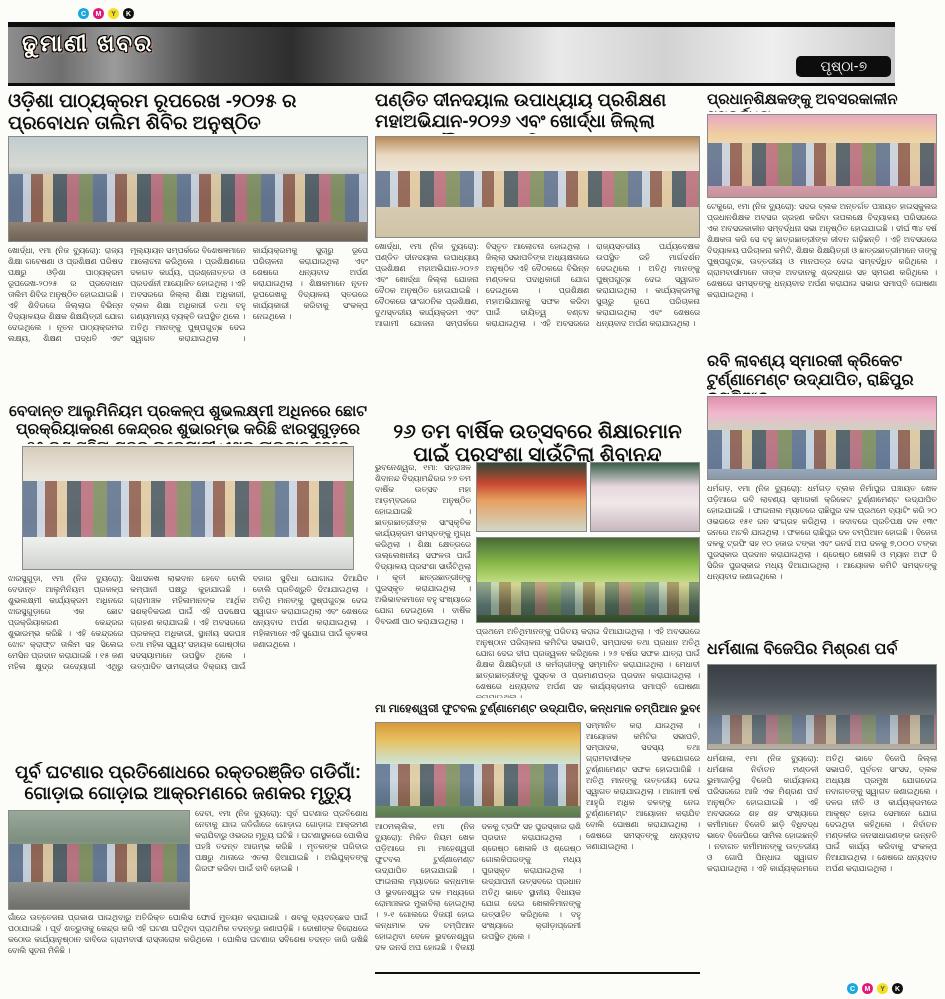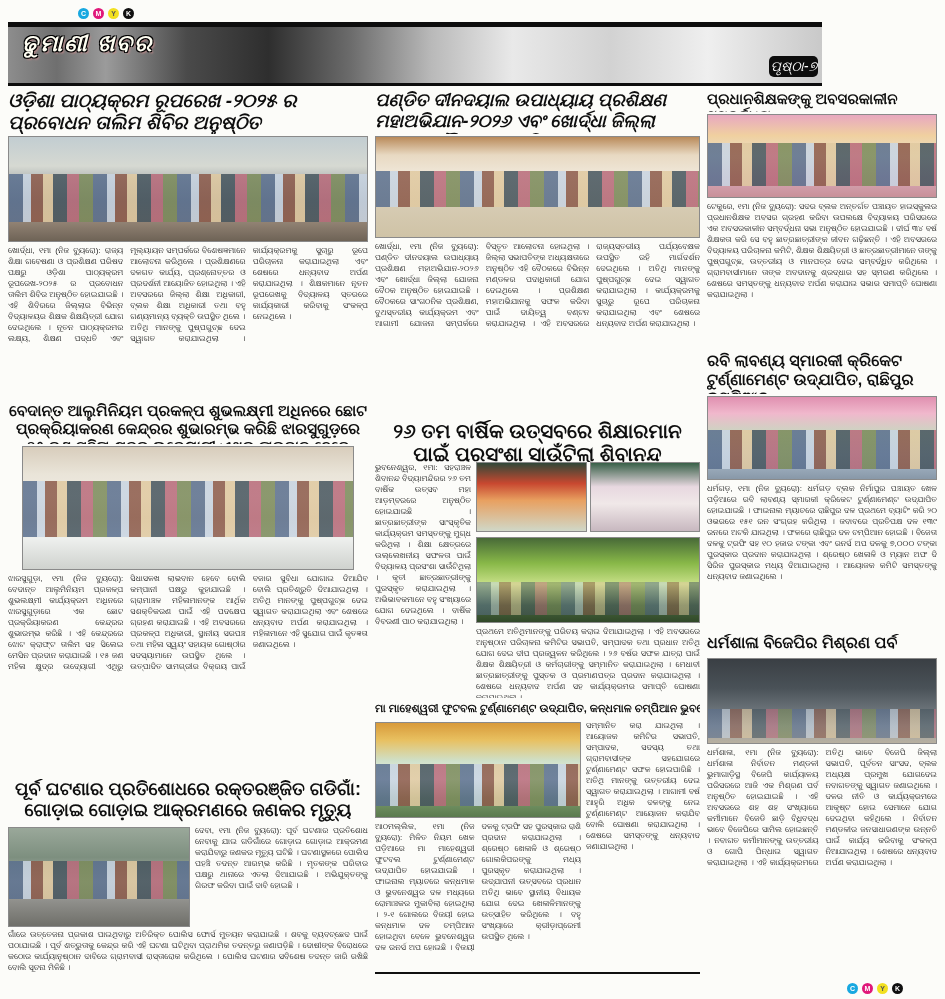--- a/index.html
+++ b/index.html
@@ -3,41 +3,41 @@
 <meta charset="utf-8">
 <style>
   html,body{margin:0;padding:0;background:#e9e9e9;}
   .page{position:relative;width:945px;height:999px;background:#fcfcf9;overflow:hidden;
         font-family:"Liberation Sans",sans-serif;color:#141414;}
   
   .cmyk{position:absolute;display:flex;gap:4px;}
   .cmyk .dot{width:11px;height:11px;border-radius:50%;color:#fff;font-size:7px;font-weight:bold;
              display:flex;align-items:center;justify-content:center;}
   
-  .mast{position:absolute;left:8px;top:22px;width:814px;height:64px;box-sizing:border-box;
+  .mast{position:absolute;left:8px;top:22px;width:887px;height:64px;box-sizing:border-box;
         border-top:5px solid #0d0d0d;border-bottom:3px solid #0d0d0d;
         background:
-          linear-gradient(90deg,#8d8d8d 0%,#6f6f6f 6%,#9b9b9b 12%,#4a4a4a 22%,#2e2e2e 32%,#6b6b6b 42%,#b9b9b9 52%,#e9e9e9 62%,#d2d2d2 74%,#efefef 86%,#c9c9c9 100%); font-style: italic;}
+          linear-gradient(90deg,#8d8d8d 0%,#6f6f6f 6%,#9b9b9b 12%,#4a4a4a 22%,#2e2e2e 32%,#6b6b6b 42%,#b9b9b9 52%,#e9e9e9 62%,#d2d2d2 74%,#efefef 86%,#c9c9c9 100%);}
   .mast-logo{position:absolute;left:14px;top:3px;font-size:23px;font-weight:bold;color:#fffef2;
              letter-spacing:2px;text-shadow:1px 1px 0 #000,-1px -1px 0 #000,1px -1px 0 #000,-1px 1px 0 #000,2px 2px 2px #b88;}
   .mast-date{position:absolute;left:12px;bottom:3px;width:300px;height:22px;background:#0b0b0b;
              color:#f5f5f5;font-size:14px;display:flex;align-items:center;justify-content:center;
              border:1px solid #555;border-radius:2px;}
   .mast-title{position:absolute;left:462px;top:4px;font-size:43px;font-weight:bold;color:#101010;
               letter-spacing:4px;text-shadow:1px 1px 0 #fff,-1px -1px 0 #fff,2px 2px 1px #888;}
   .mast-pageno{position:absolute;right:4px;bottom:6px;background:#0d0d0d;color:#fdfdfd;font-size:14px;
-               padding:2px 1px;border-radius:5px;}
+               padding:2px 24px;border-radius:5px;}
   
   .content{position:absolute;left:8px;top:90px;width:929px;height:900px;display:flex;gap:7px;}
   .colA{width:360px;flex:none;}
   .colB{width:325px;flex:none;}
   .colC{flex:1;min-width:0;}
   
   .hl{font-weight:bold;color:#0e0e0e;line-height:1.16;overflow:hidden;}
-  .hl-19{font-size:19px;font-style:italic;}
+  .hl-19{font-size:19px;}
   .hl-16{font-size:15.5px;text-align:center;}
   .hl-15{font-size:15px;}
   .hl-11{font-size:11px;text-align:center;white-space:nowrap;}
   .hl-20c{font-size:20px;text-align:center;}
   
   .photo{position:relative;width:100%;box-sizing:border-box;border:1px solid #8a8a8a;overflow:hidden;margin:2px 0 3px 0;}
   .people{position:absolute;left:0;right:0;height:46%;bottom:18%;opacity:.85;
           background:repeating-linear-gradient(90deg,#5a6f8e 0 14px,#c8d4e2 14px 22px,#8c5a4a 22px 34px,#e0c9a0 34px 44px,#46555e 44px 58px,#b86a7a 58px 70px,#7a8a5a 70px 84px);}
   .ph-a1{background:linear-gradient(180deg,#c2cdd1 0%,#d6d9d2 28%,#a8adae 45%,#87898b 62%,#99897a 78%,#6e6356 100%);}
   .ph-a2{background:linear-gradient(180deg,#d8cdbc 0%,#e9e4d8 22%,#f1ece2 40%,#ded4c4 58%,#eef0ee 75%,#cfd2ce 100%);}
@@ -83,26 +83,26 @@
         <div class="people"></div>
       </div>
       <div class="body cols3" style="height:154px">ଖୋର୍ଦ୍ଧା, ୧ମା (ନିଜ ବ୍ୟୁରୋ): ରାଜ୍ୟ ଶିକ୍ଷା ଗବେଷଣା ଓ ପ୍ରଶିକ୍ଷଣ ପରିଷଦ ପକ୍ଷରୁ ଓଡ଼ିଶା ପାଠ୍ୟକ୍ରମ ରୂପରେଖ-୨୦୨୫ ର ପ୍ରବୋଧନ ତାଲିମ ଶିବିର ଅନୁଷ୍ଠିତ ହୋଇଯାଇଛି । ଏହି ଶିବିରରେ ଜିଲ୍ଲାର ବିଭିନ୍ନ ବିଦ୍ୟାଳୟର ଶିକ୍ଷକ ଶିକ୍ଷୟିତ୍ରୀ ଯୋଗ ଦେଇଥିଲେ । ନୂତନ ପାଠ୍ୟକ୍ରମର ଲକ୍ଷ୍ୟ, ଶିକ୍ଷଣ ପଦ୍ଧତି ଏବଂ ମୂଲ୍ୟାୟନ ସମ୍ପର୍କରେ ବିଶେଷଜ୍ଞମାନେ ଆଲୋଚନା କରିଥିଲେ । ପ୍ରଶିକ୍ଷଣରେ ଦଳଗତ କାର୍ଯ୍ୟ, ପ୍ରଶ୍ନୋତ୍ତର ଓ ପ୍ରଦର୍ଶନୀ ଆୟୋଜିତ ହୋଇଥିଲା । ଏହି ଅବସରରେ ଜିଲ୍ଲା ଶିକ୍ଷା ଅଧିକାରୀ, ବ୍ଲକ ଶିକ୍ଷା ଅଧିକାରୀ ତଥା ବହୁ ଗଣ୍ୟମାନ୍ୟ ବ୍ୟକ୍ତି ଉପସ୍ଥିତ ଥିଲେ । ଅତିଥି ମାନଙ୍କୁ ପୁଷ୍ପଗୁଚ୍ଛ ଦେଇ ସ୍ୱାଗତ କରାଯାଇଥିଲା । କାର୍ଯ୍ୟକ୍ରମକୁ ସୁଚାରୁ ରୂପେ ପରିଚାଳନା କରାଯାଇଥିଲା ଏବଂ ଶେଷରେ ଧନ୍ୟବାଦ ଅର୍ପଣ କରାଯାଇଥିଲା । ଶିକ୍ଷକମାନେ ନୂତନ ରୂପରେଖକୁ ବିଦ୍ୟାଳୟ ସ୍ତରରେ କାର୍ଯ୍ୟକାରୀ କରିବାକୁ ସଂକଳ୍ପ ନେଇଥିଲେ ।</div>
 
       <div class="hl hl-16" style="height:42px;margin-top:3px">ବେଦାନ୍ତ ଆଲୁମିନିୟମ ପ୍ରକଳ୍ପ ଶୁଭଲକ୍ଷ୍ମୀ ଅଧିନରେ ଛୋଟ ପ୍ରକ୍ରିୟାକରଣ କେନ୍ଦ୍ରର ଶୁଭାରମ୍ଭ କରିଛି ଝାରସୁଗୁଡ଼ରେ ୧୫ ଜଣ ମହିଳା କ୍ଷୁଦ୍ର ଉଦ୍ୟୋଗୀ ଏଥିରୁ ଲାଭବାନ ହେବେ</div>
       <div class="photo ph-a2" style="height:124px;width:92%;margin-left:4%">
         <div class="people" style="bottom:26%"></div>
       </div>
       <div class="body cols3" style="height:186px">ଝାରସୁଗୁଡ଼ା, ୧ମା (ନିଜ ବ୍ୟୁରୋ): ବେଦାନ୍ତ ଆଲୁମିନିୟମ ପ୍ରକଳ୍ପ ଶୁଭଲକ୍ଷ୍ମୀ କାର୍ଯ୍ୟକ୍ରମ ଅଧିନରେ ଝାରସୁଗୁଡ଼ାରେ ଏକ ଛୋଟ ପ୍ରକ୍ରିୟାକରଣ କେନ୍ଦ୍ରର ଶୁଭାରମ୍ଭ କରିଛି । ଏହି କେନ୍ଦ୍ରରେ ଝୋଟ କ୍ରାଫ୍ଟ ତାଲିମ ସହ ସିଲେଇ ମେସିନ ପ୍ରଦାନ କରାଯାଇଛି । ୧୫ ଜଣ ମହିଳା କ୍ଷୁଦ୍ର ଉଦ୍ୟୋଗୀ ଏଥିରୁ ସିଧାସଳଖ ଲାଭବାନ ହେବେ ବୋଲି କମ୍ପାନୀ ପକ୍ଷରୁ କୁହାଯାଇଛି । ଗ୍ରାମାଞ୍ଚଳ ମହିଳାମାନଙ୍କ ଆର୍ଥିକ ସଶକ୍ତିକରଣ ପାଇଁ ଏହି ପଦକ୍ଷେପ ଗ୍ରହଣ କରାଯାଇଛି । ଏହି ଅବସରରେ ପ୍ରକଳ୍ପ ଅଧିକାରୀ, ସ୍ଥାନୀୟ ସରପଞ୍ଚ ତଥା ମହିଳା ସ୍ୱୟଂ ସହାୟକ ଗୋଷ୍ଠୀର ସଦସ୍ୟାମାନେ ଉପସ୍ଥିତ ଥିଲେ । ଉତ୍ପାଦିତ ସାମଗ୍ରୀର ବିକ୍ରୟ ପାଇଁ ବଜାର ସୁବିଧା ଯୋଗାଇ ଦିଆଯିବ ବୋଲି ପ୍ରତିଶ୍ରୁତି ଦିଆଯାଇଥିଲା । ଅତିଥି ମାନଙ୍କୁ ପୁଷ୍ପଗୁଚ୍ଛ ଦେଇ ସ୍ୱାଗତ କରାଯାଇଥିଲା ଏବଂ ଶେଷରେ ଧନ୍ୟବାଦ ଅର୍ପଣ କରାଯାଇଥିଲା । ମହିଳାମାନେ ଏହି ସୁଯୋଗ ପାଇଁ କୃତଜ୍ଞତା ଜଣାଇଥିଲେ ।</div>
 
-      <div class="hl hl-20c" style="height:46px;margin-top:20px;font-size:18px">ପୂର୍ବ ଘଟଣାର ପ୍ରତିଶୋଧରେ ରକ୍ତରଞ୍ଜିତ ଗଡିଗାଁ: ଗୋଡ଼ାଇ ଗୋଡ଼ାଇ ଆକ୍ରମଣରେ ଜଣକର ମୃତ୍ୟୁ</div>
+      <div class="hl hl-20c" style="height:46px;margin-top:3px;font-size:18px">ପୂର୍ବ ଘଟଣାର ପ୍ରତିଶୋଧରେ ରକ୍ତରଞ୍ଜିତ ଗଡିଗାଁ: ଗୋଡ଼ାଇ ଗୋଡ଼ାଇ ଆକ୍ରମଣରେ ଜଣକର ମୃତ୍ୟୁ</div>
       <div class="row" style="height:102px">
         <div class="photo ph-a3" style="width:182px;height:100px;flex:none">
           <div class="people" style="height:38%;bottom:28%"></div>
         </div>
-        <div class="body" style="flex:1;height:100px">ଦେବା, ୧ମା (ନିଜ ବ୍ୟୁରୋ): ପୂର୍ବ ଘଟଣାର ପ୍ରତିଶୋଧ ନେବାକୁ ଯାଇ ଗଡିଗାଁରେ ଗୋଡ଼ାଇ ଗୋଡ଼ାଇ ଆକ୍ରମଣ କରାଯିବାରୁ ଜଣକର ମୃତ୍ୟୁ ଘଟିଛି । ଘଟଣାସ୍ଥଳରେ ପୋଲିସ ପହଞ୍ଚି ତଦନ୍ତ ଆରମ୍ଭ କରିଛି । ମୃତକଙ୍କ ପରିବାର ପକ୍ଷରୁ ଥାନାରେ ଏତଲା ଦିଆଯାଇଛି । ଅଭିଯୁକ୍ତଙ୍କୁ ଗିରଫ କରିବା ପାଇଁ ଦାବି ହୋଇଛି ।</div>
+        <div class="body" style="flex:1;height:100px">ଦେବା, ୧ମା (ନିଜ ବ୍ୟୁରୋ): ପୂର୍ବ ଘଟଣାର ପ୍ରତିଶୋଧ ନେବାକୁ ଯାଇ ଗଡିଗାଁରେ ଗୋଡ଼ାଇ ଗୋଡ଼ାଇ ଆକ୍ରମଣ କରାଯିବାରୁ ଓଭରର ମୃତ୍ୟୁ ଘଟିଛି । ଘଟଣାସ୍ଥଳରେ ପୋଲିସ ପହଞ୍ଚି ତଦନ୍ତ ଆରମ୍ଭ କରିଛି । ମୃତକଙ୍କ ପରିବାର ପକ୍ଷରୁ ଥାନାରେ ଏତଲା ଦିଆଯାଇଛି । ଅଭିଯୁକ୍ତଙ୍କୁ ଗିରଫ କରିବା ପାଇଁ ଦାବି ହୋଇଛି ।</div>
       </div>
       <div class="body" style="height:78px;margin-top:2px">ଗାଁରେ ଉତ୍ତେଜନା ପ୍ରକାଶ ପାଇଥିବାରୁ ଅତିରିକ୍ତ ପୋଲିସ ଫୋର୍ସ ମୁତୟନ କରାଯାଇଛି । ଶବକୁ ବ୍ୟବଚ୍ଛେଦ ପାଇଁ ପଠାଯାଇଛି । ପୂର୍ବ ଶତ୍ରୁତାକୁ କେନ୍ଦ୍ର କରି ଏହି ଘଟଣା ଘଟିଥିବା ପ୍ରାଥମିକ ତଦନ୍ତରୁ ଜଣାପଡ଼ିଛି । ଦୋଷୀଙ୍କ ବିରୋଧରେ କଠୋର କାର୍ଯ୍ୟାନୁଷ୍ଠାନ ଦାବିରେ ଗ୍ରାମବାସୀ ରାସ୍ତାରୋକ କରିଥିଲେ । ପୋଲିସ ଘଟଣାର ସବିଶେଷ ତଦନ୍ତ ଜାରି ରଖିଛି ବୋଲି ସୂଚନା ମିଳିଛି ।</div>
     </div>
 
     <div class="colB">
       <div class="hl hl-19" style="height:44px;font-size:18px">ପଣ୍ଡିତ ଦୀନଦୟାଲ ଉପାଧ୍ୟାୟ ପ୍ରଶିକ୍ଷଣ ମହାଅଭିଯାନ-୨୦୨୬ ଏବଂ ଖୋର୍ଦ୍ଧା ଜିଲ୍ଲା ଯୋଜନା ବୈଠକ ଅନୁଷ୍ଠିତ</div>
       <div class="photo ph-b1" style="height:102px">
         <div class="people" style="height:36%;bottom:30%"></div>
       </div>
       <div class="body cols3" style="height:176px">ଖୋର୍ଦ୍ଧା, ୧ମା (ନିଜ ବ୍ୟୁରୋ): ପଣ୍ଡିତ ଦୀନଦୟାଲ ଉପାଧ୍ୟାୟ ପ୍ରଶିକ୍ଷଣ ମହାଅଭିଯାନ-୨୦୨୬ ଏବଂ ଖୋର୍ଦ୍ଧା ଜିଲ୍ଲା ଯୋଜନା ବୈଠକ ଅନୁଷ୍ଠିତ ହୋଇଯାଇଛି । ବୈଠକରେ ସାଂଗଠନିକ ପ୍ରଶିକ୍ଷଣ, ବୁଥସ୍ତରୀୟ କାର୍ଯ୍ୟକ୍ରମ ଏବଂ ଆଗାମୀ ଯୋଜନା ସମ୍ପର୍କରେ ବିସ୍ତୃତ ଆଲୋଚନା ହୋଇଥିଲା । ଜିଲ୍ଲା ସଭାପତିଙ୍କ ଅଧ୍ୟକ୍ଷତାରେ ଅନୁଷ୍ଠିତ ଏହି ବୈଠକରେ ବିଭିନ୍ନ ମଣ୍ଡଳର ପଦାଧିକାରୀ ଯୋଗ ଦେଇଥିଲେ । ପ୍ରଶିକ୍ଷଣ ମହାଅଭିଯାନକୁ ସଫଳ କରିବା ପାଇଁ ଦାୟିତ୍ୱ ବଣ୍ଟନ କରାଯାଇଥିଲା । ଏହି ଅବସରରେ ରାଜ୍ୟସ୍ତରୀୟ ପର୍ଯ୍ୟବେକ୍ଷକ ଉପସ୍ଥିତ ରହି ମାର୍ଗଦର୍ଶନ ଦେଇଥିଲେ । ଅତିଥି ମାନଙ୍କୁ ପୁଷ୍ପଗୁଚ୍ଛ ଦେଇ ସ୍ୱାଗତ କରାଯାଇଥିଲା । କାର୍ଯ୍ୟକ୍ରମକୁ ସୁଚାରୁ ରୂପେ ପରିଚାଳନା କରାଯାଇଥିଲା ଏବଂ ଶେଷରେ ଧନ୍ୟବାଦ ଅର୍ପଣ କରାଯାଇଥିଲା ।</div>
@@ -141,21 +141,21 @@
         <div class="people" style="height:52%;bottom:14%"></div>
       </div>
       <div class="body" style="height:148px">ଟେକୁରେ, ୧ମା (ନିଜ ବ୍ୟୁରୋ): ସଦର ବ୍ଲକ ଅନ୍ତର୍ଗତ ପଞ୍ଚାୟତ ହାଇସ୍କୁଲର ପ୍ରଧାନଶିକ୍ଷକ ଅବସର ଗ୍ରହଣ କରିବା ଉପଲକ୍ଷେ ବିଦ୍ୟାଳୟ ପରିସରରେ ଏକ ଅବସରକାଳୀନ ସମ୍ବର୍ଦ୍ଧନା ସଭା ଅନୁଷ୍ଠିତ ହୋଇଯାଇଛି । ଦୀର୍ଘ ୩୪ ବର୍ଷ ଶିକ୍ଷକତା କରି ସେ ବହୁ ଛାତ୍ରଛାତ୍ରୀଙ୍କ ଜୀବନ ଗଢ଼ିଛନ୍ତି । ଏହି ଅବସରରେ ବିଦ୍ୟାଳୟ ପରିଚାଳନା କମିଟି, ଶିକ୍ଷକ ଶିକ୍ଷୟିତ୍ରୀ ଓ ଛାତ୍ରଛାତ୍ରୀମାନେ ତାଙ୍କୁ ପୁଷ୍ପଗୁଚ୍ଛ, ଉତ୍ତରୀୟ ଓ ମାନପତ୍ର ଦେଇ ସମ୍ବର୍ଦ୍ଧିତ କରିଥିଲେ । ଗ୍ରାମବାସୀମାନେ ତାଙ୍କ ଅବଦାନକୁ ଶ୍ରଦ୍ଧାର ସହ ସ୍ମରଣ କରିଥିଲେ । ଶେଷରେ ସମସ୍ତଙ୍କୁ ଧନ୍ୟବାଦ ଅର୍ପଣ କରାଯାଇ ସଭାର ସମାପ୍ତି ଘୋଷଣା କରାଯାଇଥିଲା ।</div>
 
       <div class="hl hl-15" style="height:42px;margin-top:3px;font-size:16px">ରବି ଲାବଣ୍ୟ ସ୍ମାରକୀ କ୍ରିକେଟ ଟୁର୍ଣ୍ଣାମେଣ୍ଟ ଉଦ୍ଯାପିତ, ରାଛିପୁର ଚମ୍ପିଆନ</div>
       <div class="photo ph-c2" style="height:84px">
         <div class="people" style="height:48%;bottom:12%"></div>
       </div>
       <div class="body" style="height:146px">ଧର୍ମଗଡ଼, ୧ମା (ନିଜ ବ୍ୟୁରୋ): ଧର୍ମଗଡ଼ ବ୍ଲକ ନିର୍ମାପୁର ପଞ୍ଚାୟତ ଖେଳ ପଡ଼ିଆରେ ରବି ଲାବଣ୍ୟ ସ୍ମାରକୀ କ୍ରିକେଟ ଟୁର୍ଣ୍ଣାମେଣ୍ଟ ଉଦ୍ଯାପିତ ହୋଇଯାଇଛି । ଫାଇନାଲ ମ୍ୟାଚରେ ରାଛିପୁର ଦଳ ପ୍ରଥମେ ବ୍ୟାଟିଂ କରି ୨୦ ଓଭରରେ ୧୫୧ ରନ ସଂଗ୍ରହ କରିଥିଲା । ଜବାବରେ ପ୍ରତିପକ୍ଷ ଦଳ ୧୩୯ ରନରେ ଅଟକି ଯାଇଥିଲା । ଫଳରେ ରାଛିପୁର ଦଳ ଚମ୍ପିଆନ ହୋଇଛି । ବିଜେତା ଦଳକୁ ଟ୍ରଫି ସହ ୧୦ ହଜାର ଟଙ୍କା ଏବଂ ରନର୍ସ ଅପ ଦଳକୁ ୭,୦୦୦ ଟଙ୍କା ପୁରସ୍କାର ପ୍ରଦାନ କରାଯାଇଥିଲା । ଶ୍ରେଷ୍ଠ ଖେଳାଳି ଓ ମ୍ୟାନ ଅଫ ଦି ସିରିଜ ପୁରସ୍କାର ମଧ୍ୟ ଦିଆଯାଇଥିଲା । ଆୟୋଜକ କମିଟି ସମସ୍ତଙ୍କୁ ଧନ୍ୟବାଦ ଜଣାଇଥିଲେ ।</div>
 
-      <div class="hl hl-15" style="height:22px;margin-top:5px;font-size:16px">ଧର୍ମଶାଳା ବିଜେପିର ମିଶ୍ରଣ ପର୍ବ</div>
+      <div class="hl hl-15" style="height:22px;margin-top:11px;font-size:16px">ଧର୍ମଶାଳା ବିଜେପିର ମିଶ୍ରଣ ପର୍ବ</div>
       <div class="photo ph-c3" style="height:86px">
         <div class="people" style="height:34%;bottom:6%;opacity:.6"></div>
       </div>
       <div class="body cols2" style="height:208px">ଧର୍ମଶାଳା, ୧ମା (ନିଜ ବ୍ୟୁରୋ): ଧର୍ମଶାଳା ନିର୍ବାଚନ ମଣ୍ଡଳୀ ଭୁମାଗାଡ଼ିସ୍ଥ ବିଜେପି କାର୍ଯ୍ୟାଳୟ ପରିସରରେ ଆଜି ଏକ ମିଶ୍ରଣ ପର୍ବ ଅନୁଷ୍ଠିତ ହୋଇଯାଇଛି । ଏହି ଅବସରରେ ଶହ ଶହ ସଂଖ୍ୟାରେ କର୍ମୀମାନେ ବିଜେଡି ଛାଡ଼ି ବିଧିବଦ୍ଧ ଭାବେ ବିଜେପିରେ ସାମିଲ ହୋଇଛନ୍ତି । ନବାଗତ କର୍ମୀମାନଙ୍କୁ ଉତ୍ତରୀୟ ଓ ଗୋପି ପିନ୍ଧାଇ ସ୍ୱାଗତ କରାଯାଇଥିଲା । ଏହି କାର୍ଯ୍ୟକ୍ରମରେ ଅତିଥି ଭାବେ ବିଜେପି ଜିଲ୍ଲା ସଭାପତି, ପୂର୍ବତନ ସାଂସଦ, ବ୍ଲକ ଅଧ୍ୟକ୍ଷ ପ୍ରମୁଖ ଯୋଗଦେଇ ନବାଗତଙ୍କୁ ସ୍ୱାଗତ ଜଣାଇଥିଲେ । ଦଳର ନୀତି ଓ କାର୍ଯ୍ୟକ୍ରମରେ ଆକୃଷ୍ଟ ହୋଇ ସେମାନେ ଯୋଗ ଦେଇଥିବା କହିଥିଲେ । ନିର୍ବାଚନ ମଣ୍ଡଳୀର ଜନସାଧାରଣଙ୍କ ଉନ୍ନତି ପାଇଁ କାର୍ଯ୍ୟ କରିବାକୁ ସଂକଳ୍ପ ନିଆଯାଇଥିଲା । ଶେଷରେ ଧନ୍ୟବାଦ ଅର୍ପଣ କରାଯାଇଥିଲା ।</div>
     </div>
   </div>
 
   <div class="cmyk" style="right:42px;bottom:5px;">
     <span class="dot" style="background:#18a8e0">C</span>
     <span class="dot" style="background:#e0187a">M</span>

